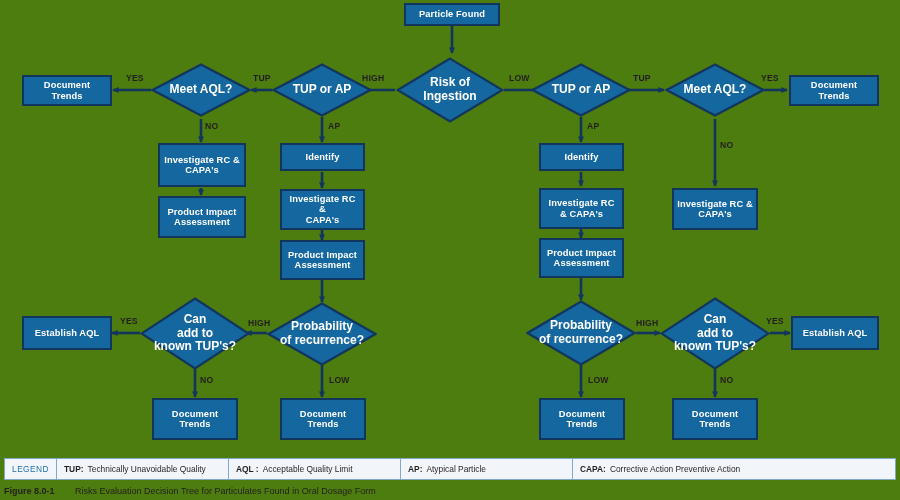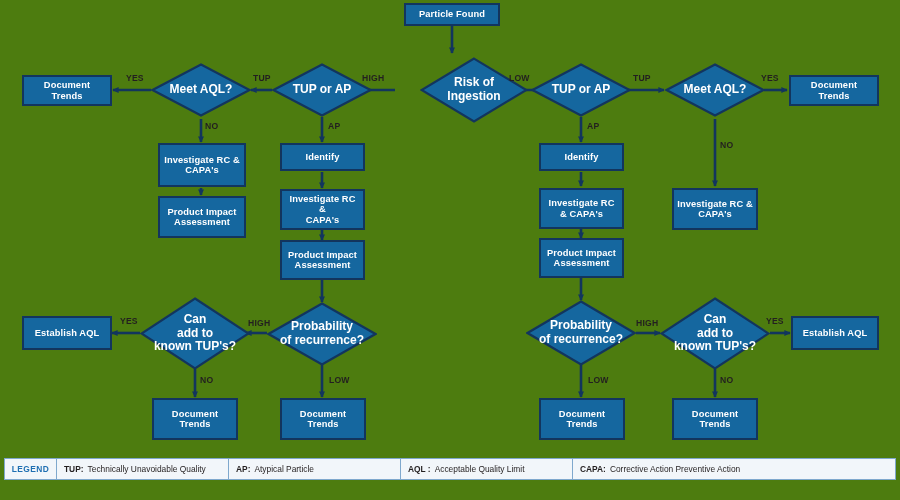--- a/index.html
+++ b/index.html
@@ -94,21 +94,21 @@
     padding: 0 7px;
     font-size: 8.4px;
     color: #231f20;
     white-space: nowrap;
     border-right: 1px solid #7fa8cd;
     overflow: hidden;
   }
   .legend-cell:last-child { border-right: none; align-items: center; }
   .legend-head {
     color: #1f6fb2;
-    font-weight: bold;
+    font-weight: normal;
     letter-spacing: .4px;
     flex: 0 0 52px;
     justify-content: center;
     padding: 0;
   }
   .legend-abbr { font-weight: bold; margin-right: 4px; }
   .c1 { flex: 0 0 172px; }
   .c2 { flex: 0 0 172px; }
   .c3 { flex: 0 0 172px; }
   .c4 { flex: 0 0 160px; }
@@ -191,21 +191,21 @@
         <line x1="715" y1="369" x2="715" y2="397"></line>
 
         <line x1="581" y1="365" x2="581" y2="397"></line>
       </g>
     </svg>
 
     <div class="node box" style="left:404px; top:3px; width:96px; height:23px;">
       <span>Particle Found</span>
     </div>
 
-    <div class="diamond-wrap" style="left:420px; top:57px; width:108px; height:66px;">
+    <div class="diamond-wrap" style="left:396px; top:57px; width:108px; height:66px;">
       <svg class="diamond-shape" viewBox="0 0 108 66" preserveAspectRatio="none" xmlns="http://www.w3.org/2000/svg">
         <polygon points="54,1.6 106.4,33 54,64.4 1.6,33" fill="#15679F" stroke="#12355E" stroke-width="2.2"></polygon>
       </svg>
       <div class="diamond-label">Risk of Ingestion</div>
     </div>
 
     <div class="diamond-wrap" style="left:272px; top:63px; width:100px; height:54px;">
       <svg class="diamond-shape" viewBox="0 0 100 54" preserveAspectRatio="none" xmlns="http://www.w3.org/2000/svg">
         <polygon points="50,1.5 98.5,27 50,52.5 1.5,27" fill="#15679F" stroke="#12355E" stroke-width="2.2"></polygon>
       </svg>
@@ -372,31 +372,35 @@
   </div>
 
   <div id="legend">
     <div class="legend-cell legend-head">LEGEND</div>
 
     <div class="legend-cell c1">
       <span class="legend-abbr">TUP:</span>
       <span>Technically Unavoidable Quality</span>
     </div>
 
+    <div class="legend-cell c3">
+      <span class="legend-abbr">AQL :</span>
+      <span>Acceptable Quality Limit</span>
+    </div>
+
     <div class="legend-cell c2">
       <span class="legend-abbr">AP:</span>
       <span>Atypical Particle</span>
     </div>
 
-    <div class="legend-cell c3">
-      <span class="legend-abbr">AQL :</span>
-      <span>Acceptable Quality Limit</span>
-    </div>
-
 
     <div class="legend-cell c5">
       <span class="legend-abbr">CAPA:</span>
       <span>Corrective Action Preventive Action</span>
     </div>
   </div>
 
+  <div id="caption">
+    <span class="fig-num">Figure 8.0-1</span>
+    <span class="fig-text">Risks Evaluation Decision Tree for Particulates Found in Oral Dosage Form</span>
+  </div>
 
 </div>
 
 </body></html>

